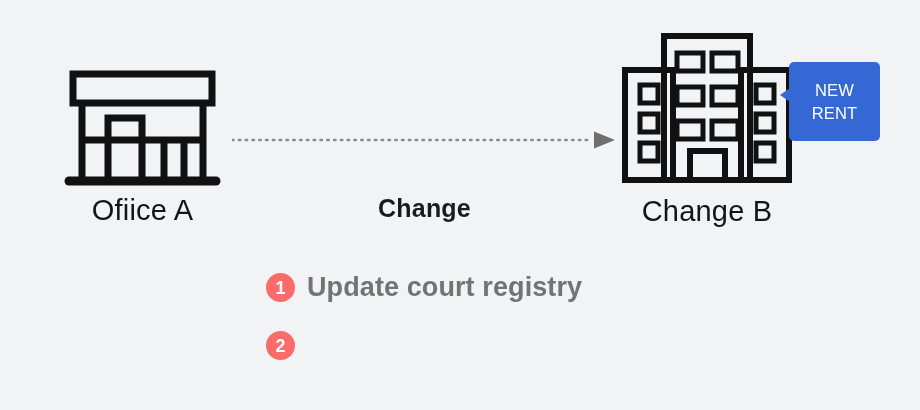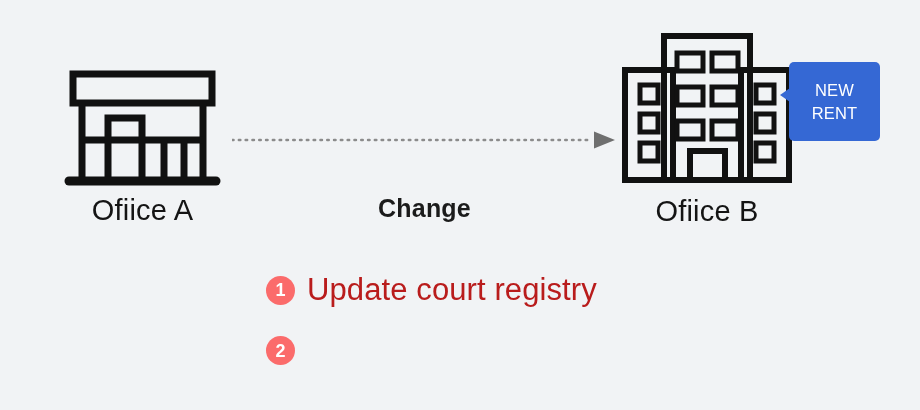--- a/index.html
+++ b/index.html
@@ -128,23 +128,23 @@
     color: #ffffff;
     font-size: 18px;
     font-weight: 700;
     display: flex;
     align-items: center;
     justify-content: center;
     flex: 0 0 auto;
     line-height: 1;
   }
   .step-text {
-    font-size: 31px;
-    font-weight: 400;
-    color: #b91c1c;
+    font-size: 27px;
+    font-weight: 700;
+    color: #737373;
     letter-spacing: 0.1px;
     white-space: nowrap;
   }
 </style>
 </head>
 <body>
 
 <div class="stage">
 
   <div class="node-a">
@@ -190,21 +190,21 @@
         <rect x="65" y="28" width="26" height="18" stroke-width="5"></rect>
         <rect x="100" y="28" width="26" height="18" stroke-width="5"></rect>
         <rect x="65" y="62" width="26" height="18" stroke-width="5"></rect>
         <rect x="100" y="62" width="26" height="18" stroke-width="5"></rect>
         <rect x="65" y="96" width="26" height="18" stroke-width="5"></rect>
         <rect x="100" y="96" width="26" height="18" stroke-width="5"></rect>
 
         <path d="M78 155 V126 H113 V155"></path>
       </g>
     </svg>
-    <div class="node-label">Ofiice B</div>
+    <div class="node-label">Change B</div>
   </div>
 
   <svg class="connector" viewBox="0 0 385 24">
     <line x1="0" y1="12" x2="360" y2="12" stroke="#8b8b8b" stroke-width="2.4" stroke-dasharray="1.6 5.2" stroke-linecap="round"></line>
     <polygon points="362,3.5 383,12 362,20.5" fill="#6f6f6f"></polygon>
   </svg>
   <div class="change-label">Change</div>
 
   <div class="callout">
     <span class="callout-line">NEW</span>

